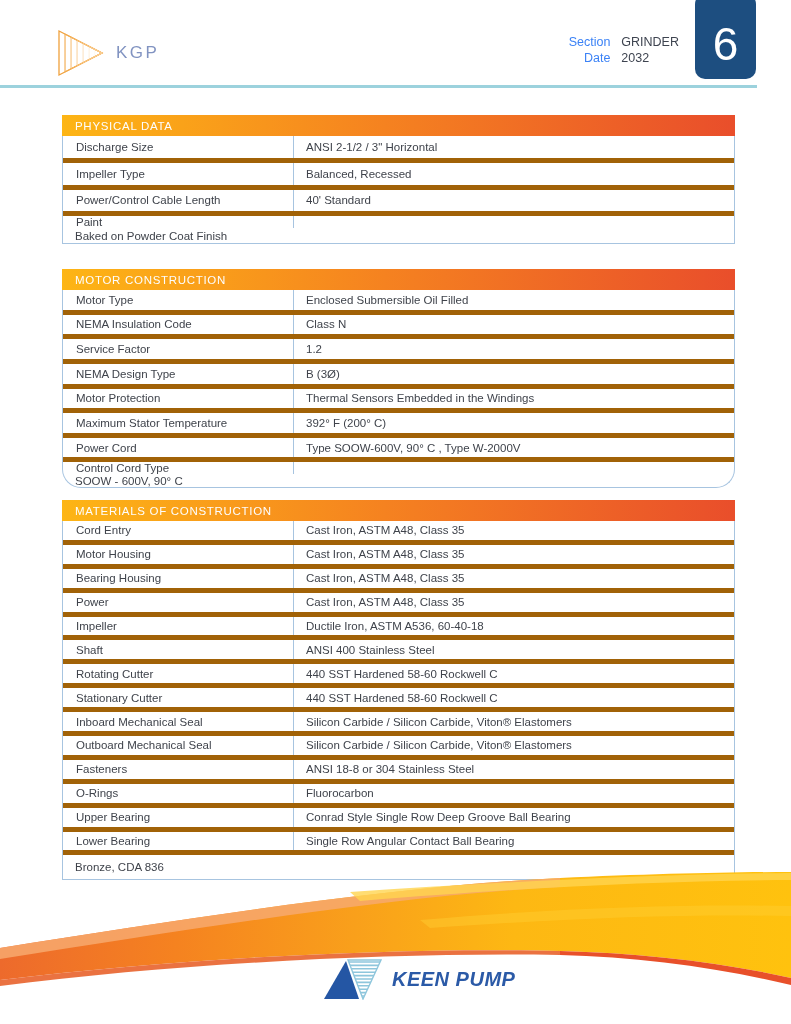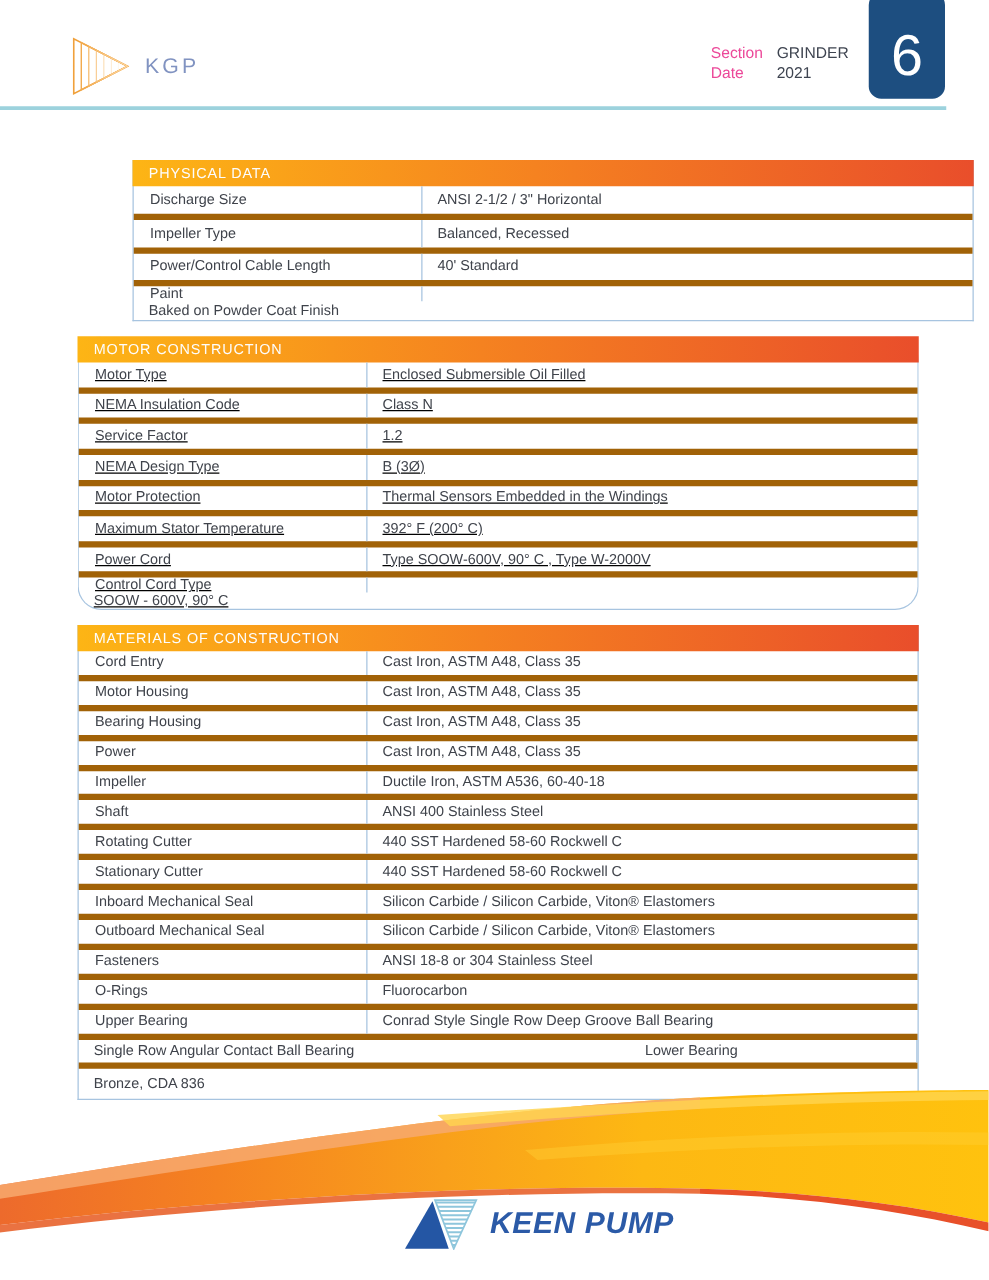--- a/index.html
+++ b/index.html
@@ -16,21 +16,21 @@
   .kgp-logo { position: absolute; left: 56px; top: 28px; width: 50px; height: 50px; }
   .kgp-text {
     position: absolute; left: 116px; top: 43px;
     font-size: 17px; letter-spacing: 2.5px; color: #8193C1; font-weight: 500;
   }
   .header-meta {
     position: absolute; top: 35px; right: 112px;
     display: grid; grid-template-columns: auto auto; column-gap: 11px; row-gap: 2px;
     font-size: 12.5px; line-height: 14px;
   }
-  .header-meta .m-label { color: #ec4899; }
+  .header-meta .m-label { text-align: right; color: #3b82f6; }
   .header-meta .m-value { text-align: left; color: #3E4450; }
   .page-number-box {
     position: absolute; left: 695px; top: -6px; width: 61px; height: 85px;
     background: #1D4E80; border-radius: 10px;
     display: flex; align-items: flex-end; justify-content: center;
   }
   .page-number-box .num {
     color: #ffffff; font-size: 46px; font-weight: 300; line-height: 1; padding-bottom: 12px;
   }
   .header-rule {
@@ -49,32 +49,32 @@
     display: flex; align-items: center; padding-left: 13px;
   }
   .spec-table .t-head span {
     color: #FDFDFD; font-size: 11.5px; letter-spacing: .7px; font-weight: 500;
   }
   .trow { display: flex; border-bottom: 5px solid #a16207; }
   .trow:last-child { border-bottom: none; flex-direction: column; }
   .tcell { display: flex; align-items: center; font-size: 11.5px; color: #3F434B; }
   .tcell.label { width: 231px; padding-left: 13px; border-right: 1px solid #A7C4E0; }
   .tcell.value { flex: 1; padding-left: 12px; }
-  #table-0 { top: 128px; margin-left: 44px; } #table-0 .trow { height: 26.75px; }
-  #table-1 { top: 269px; border-radius: 19px; } #table-1 .trow { height: 24.65px; text-decoration: underline; }
+  #table-0 { top: 115px; } #table-0 .trow { height: 26.75px; }
+  #table-1 { top: 269px; border-radius: 19px; } #table-1 .trow { height: 24.65px; }
   #table-2 { top: 500px; } #table-2 .trow { height: 23.9px; }
 
   
   .footer-wave { position: absolute; left: 0; top: 860px; width: 791px; height: 164px; }
   .keen-logo {
     position: absolute; left: 323px; top: 958px; height: 42px;
     display: flex; align-items: center;
   }
   .keen-logo .brand-text {
-    margin-left: 9px; font-size: 24px; font-weight: 700; font-style: italic;
+    margin-left: 9px; font-size: 20px; font-weight: 700; font-style: italic;
     color: #2B5AA7; letter-spacing: .5px;
   }
 </style>
 </head>
 <body>
 
 <div class="kgp-logo">
   <svg width="50" height="50" viewBox="0 0 50 50">
     <g fill="none" stroke-width="1.3">
       <polygon points="3,3 3,47 46,25" stroke="#F0A13C" transform="translate(46,25) scale(1) translate(-46,-25)"></polygon>
@@ -86,21 +86,21 @@
       <polygon points="3,3 3,47 46,25" stroke="#FDE2B8" transform="translate(46,25) scale(0.17) translate(-46,-25)"></polygon>
     </g>
   </svg>
 </div>
 <div class="kgp-text">KGP</div>
 
 <div class="header-meta">
   <span class="m-label">Section</span>
   <span class="m-value">GRINDER</span>
   <span class="m-label">Date</span>
-  <span class="m-value">2021</span>
+  <span class="m-value">2032</span>
 </div>
 
 <div class="page-number-box">
   <span class="num">6</span>
 </div>
 
 <div class="header-rule"></div>
 
 <section id="table-0" class="spec-table">
   <div class="t-head">
@@ -240,22 +240,22 @@
     <div class="tcell label">O-Rings</div>
     <div class="tcell value">Fluorocarbon</div>
   </div>
 
   <div class="trow">
     <div class="tcell label">Upper Bearing</div>
     <div class="tcell value">Conrad Style Single Row Deep Groove Ball Bearing</div>
   </div>
 
   <div class="trow">
+    <div class="tcell label">Lower Bearing</div>
     <div class="tcell value">Single Row Angular Contact Ball Bearing</div>
-    <div class="tcell label">Lower Bearing</div>
   </div>
 
   <div class="trow">
     <div class="tcell value">Bronze, CDA 836</div>
   </div>
 </div>
 </section>
 
 <div class="footer-wave">
   <svg width="791" height="164" viewBox="0 0 791 164">

